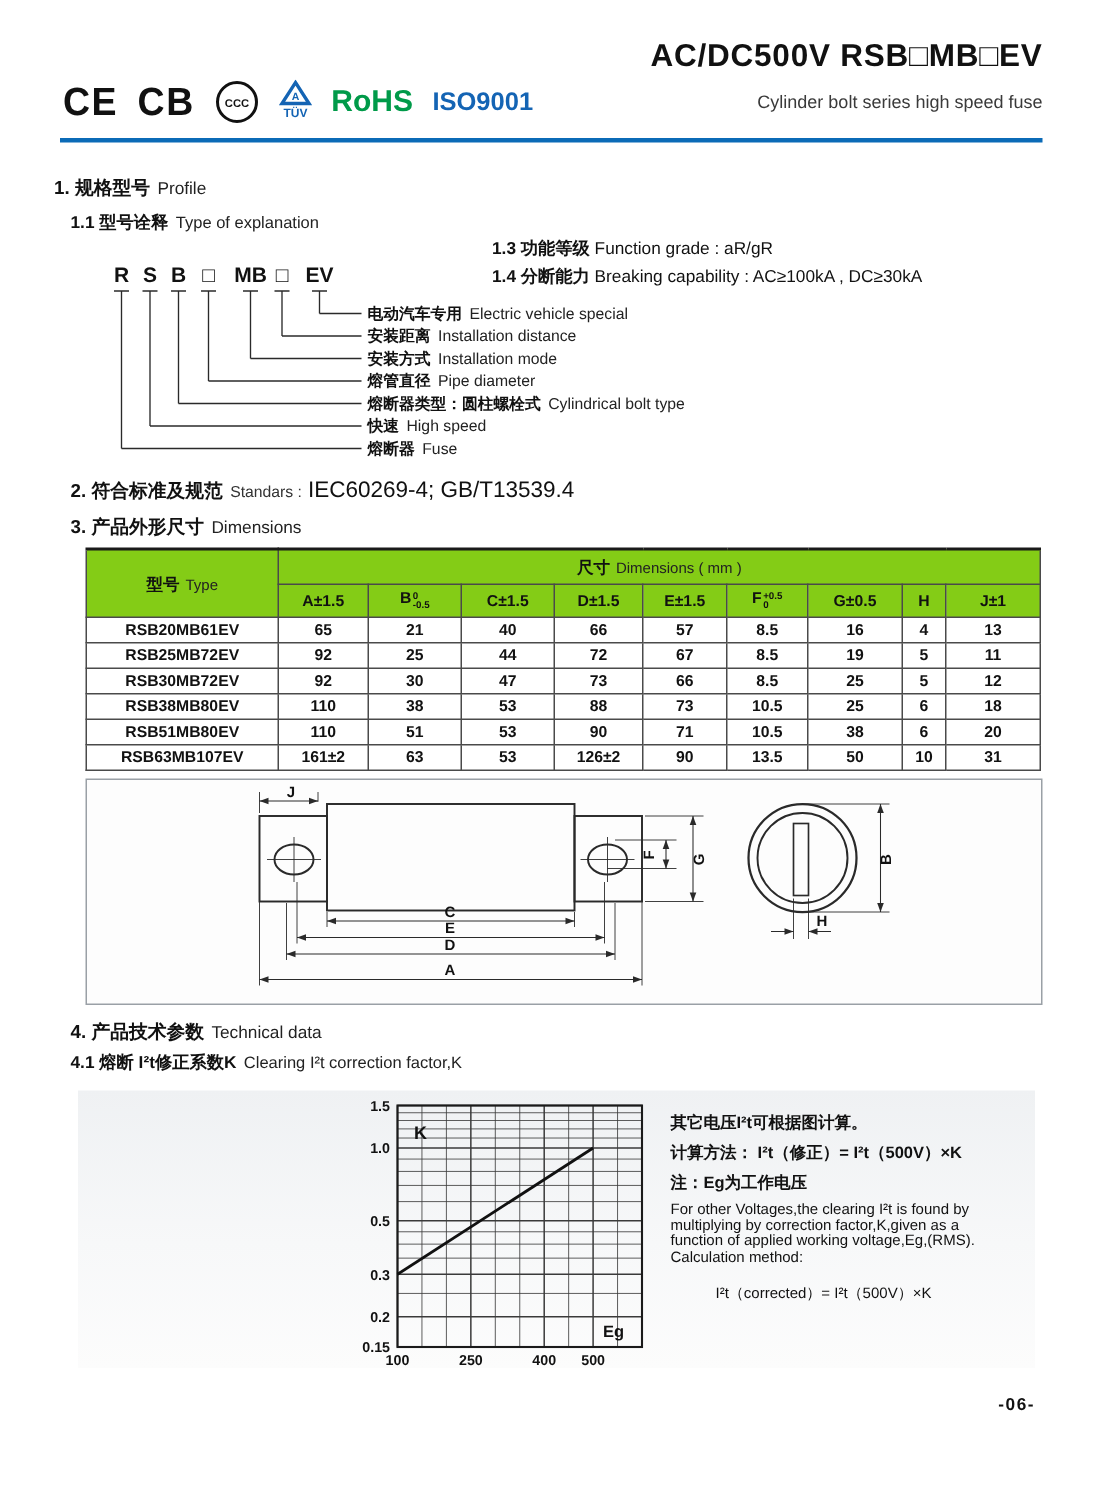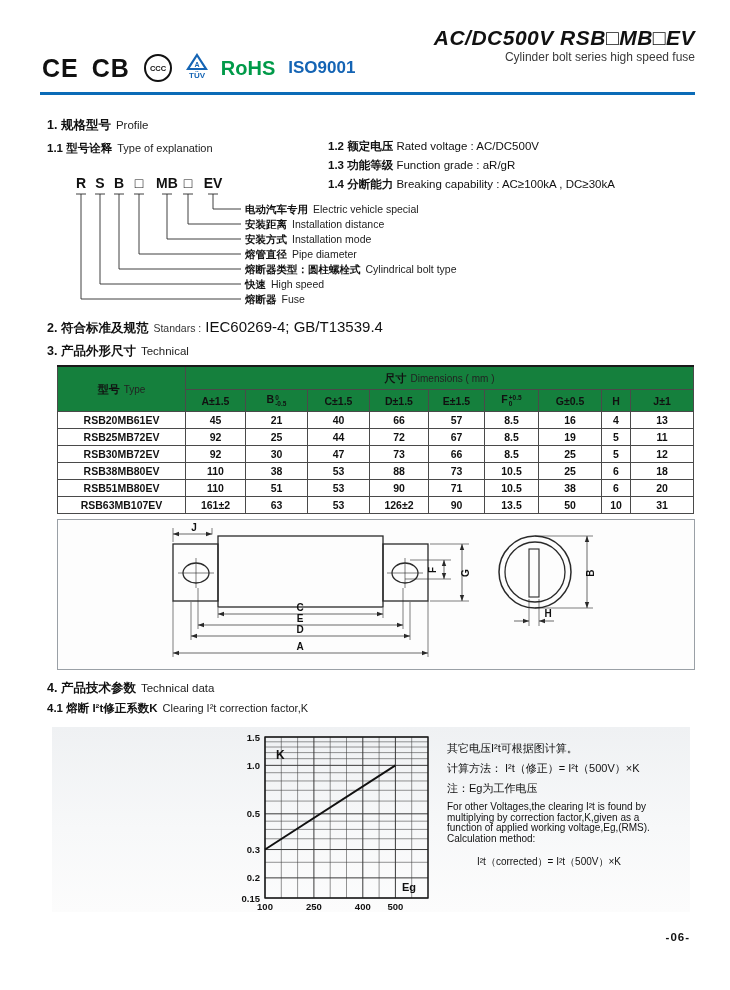--- a/index.html
+++ b/index.html
@@ -5,49 +5,49 @@
   html,body{margin:0;padding:0;background:#ffffff;}
   .page{position:relative;width:730px;height:990px;background:#fff;overflow:hidden;
         font-family:"Liberation Sans","DejaVu Sans",sans-serif;color:#111;}
   .abs{position:absolute;}
   
   .logos{position:absolute;left:42px;top:50px;height:36px;display:flex;align-items:center;gap:13px;justify-content:space-between;}
   .logo-ce,.logo-cb{font-weight:bold;font-size:25px;letter-spacing:1px;transform:scaleY(1.05);}
   .logo-rohs{font-weight:bold;font-size:20px;color:#009a49;}
   .logo-iso{font-weight:bold;font-size:17px;color:#1464b4;}
   .titles{position:absolute;right:35px;top:26px;text-align:right;}
-  .t1{font-size:21px;font-weight:bold;letter-spacing:.5px;font-style:italic;}
+  .t1{font-size:21px;font-weight:bold;letter-spacing:.5px;}
   .t2{font-size:15px;font-weight:bold;color:#0d6db6;margin-top:3px;}
-  .t3{font-size:12px;color:#3a3a3a;margin-top:0;}
+  .t3{font-size:12px;color:#3a3a3a;margin-top:11px;}
   .rule{position:absolute;left:40px;top:92px;width:655px;height:3px;background:#0b6bb7;}
   
   .hd{position:absolute;font-size:12.5px;white-space:nowrap;}
   .hd b{font-weight:bold;}
   .hd .en{font-weight:normal;color:#222;font-size:11.5px;margin-left:5px;}
   .big{font-size:15px;font-weight:normal;margin-left:4px;}
   .lbl{font-size:10.5px;color:#333;margin-left:5px;}
   .spec{position:absolute;left:328px;font-size:11.5px;white-space:nowrap;}
   .spec b{font-weight:bold;}
   
   table.dims{position:absolute;left:57px;top:365px;width:636px;border-collapse:collapse;table-layout:fixed;
              font-size:10.5px;}
   table.dims th,table.dims td{border:1px solid #4a4a4a;text-align:center;padding:0;font-weight:bold;}
-  table.dims thead th{background:#15803d;font-weight:bold;}
+  table.dims thead th{background:#84cc16;font-weight:bold;}
   table.dims{border-top:2px solid #1a1a1a;}
   tr.hr1 th{height:22px;font-size:11px;}
   tr.hr2 th{height:21px;margin-top:25px;}
   tr.dr td{height:16px;}
   .tol{display:inline-block;vertical-align:-3px;text-align:left;line-height:6.5px;font-size:6.5px;font-weight:bold;margin-left:1px;}
   .thin{font-weight:normal;font-size:10px;color:#222;}
   
   .drawbox{position:absolute;left:57px;top:519px;width:636px;height:149px;border:1px solid #9aa0a6;background:#fdfdfd;}
   
   .panel{position:absolute;left:52px;top:727px;width:638px;height:185px;
          background:linear-gradient(180deg,#eff1f3 0%,#f7f8f9 55%,#fcfcfc 100%);}
-  .note-cn{position:absolute;left:395px;font-size:11px;font-weight:normal;white-space:nowrap;}
+  .note-cn{position:absolute;left:395px;font-size:11px;font-weight:bold;white-space:nowrap;}
   .note-en{position:absolute;left:395px;font-size:10px;line-height:10.6px;color:#111;white-space:nowrap;}
   .formula{position:absolute;left:425px;font-size:10px;white-space:nowrap;}
   .footer{position:absolute;right:40px;top:931px;font-size:11.5px;font-weight:bold;letter-spacing:1px;}
   svg text{font-family:"Liberation Sans","DejaVu Sans",sans-serif;}
 </style>
 </head>
 <body>
 
 <div class="page">
 
@@ -65,28 +65,25 @@
     </svg>
     <span class="logo-rohs">RoHS</span>
     <span class="logo-iso">ISO9001</span>
   </div>
   <div class="titles">
     <div class="t1">AC/DC500V RSB□MB□EV</div>
     <div class="t3">Cylinder bolt series high speed fuse</div>
   </div>
   <div class="rule"></div>
 
-  <div class="hd" style="left:47px;top:117px">
+  <div class="hd" style="left:36px;top:117px">
     <b>1.</b> <b>规格型号</b><span class="en">Profile</span>
   </div>
   <div class="hd" style="left:47px;top:141px;font-size:11.5px">
     <b>1.1</b> <b>型号诠释</b><span class="en" style="font-size:11px">Type of explanation</span>
-  </div>
-  <div class="spec" style="top:139px">
-    <b>1.2</b> <b>额定电压</b> <span>Rated voltage : AC/DC500V</span>
   </div>
   <div class="spec" style="top:158px">
     <b>1.3</b> <b>功能等级</b> <span>Function grade : aR/gR</span>
   </div>
   <div class="spec" style="top:177px">
     <b>1.4</b> <b>分断能力</b> <span>Breaking capability : AC≥100kA , DC≥30kA</span>
   </div>
 
   <svg id="modelSvg" class="abs" style="left:55px;top:168px" width="480" height="145" viewBox="0 0 480 145">
       <text x="26" y="20" text-anchor="middle" font-size="14" font-weight="bold" fill="#111">R</text>
@@ -124,21 +121,21 @@
       <text x="190" y="104.5" font-size="10.5" fill="#111"><tspan font-weight="bold">熔断器类型：圆柱螺栓式</tspan><tspan dx="5" font-weight="normal" fill="#222">Cylindrical bolt type</tspan></text>
       <text x="190" y="119.5" font-size="10.5" fill="#111"><tspan font-weight="bold">快速</tspan><tspan dx="5" font-weight="normal" fill="#222">High speed</tspan></text>
       <text x="190" y="134.5" font-size="10.5" fill="#111"><tspan font-weight="bold">熔断器</tspan><tspan dx="5" font-weight="normal" fill="#222">Fuse</tspan></text>
     </svg>
 
   <div class="hd" style="left:47px;top:318px">
     <b>2.</b> <b>符合标准及规范</b><span class="lbl">Standars :</span><span class="big">IEC60269-4; GB/T13539.4</span>
   </div>
 
   <div class="hd" style="left:47px;top:343px">
-    <b>3.</b> <b>产品外形尺寸</b><span class="en">Technical</span>
+    <b>3.</b> <b>产品外形尺寸</b><span class="en">Dimensions</span>
   </div>
 
   <table class="dims">
     <colgroup>
       <col style="width:128px">
         <col style="width:60px">
         <col style="width:62px">
         <col style="width:62px">
       <col style="width:59px">
         <col style="width:56px">
@@ -160,21 +157,21 @@
           <th>E±1.5</th>
           <th>F<span class="tol"><span>+0.5</span><br><span>0</span></span></th>
           <th>G±0.5</th>
           <th>H</th>
           <th>J±1</th>
         </tr>
       </thead>
     <tbody id="dimsBody">
         <tr class="dr">
           <td>RSB20MB61EV</td>
-          <td>45</td>
+          <td>65</td>
           <td>21</td>
           <td>40</td>
           <td>66</td>
           <td>57</td>
           <td>8.5</td>
           <td>16</td>
           <td>4</td>
           <td>13</td>
         </tr>
         <tr class="dr">

